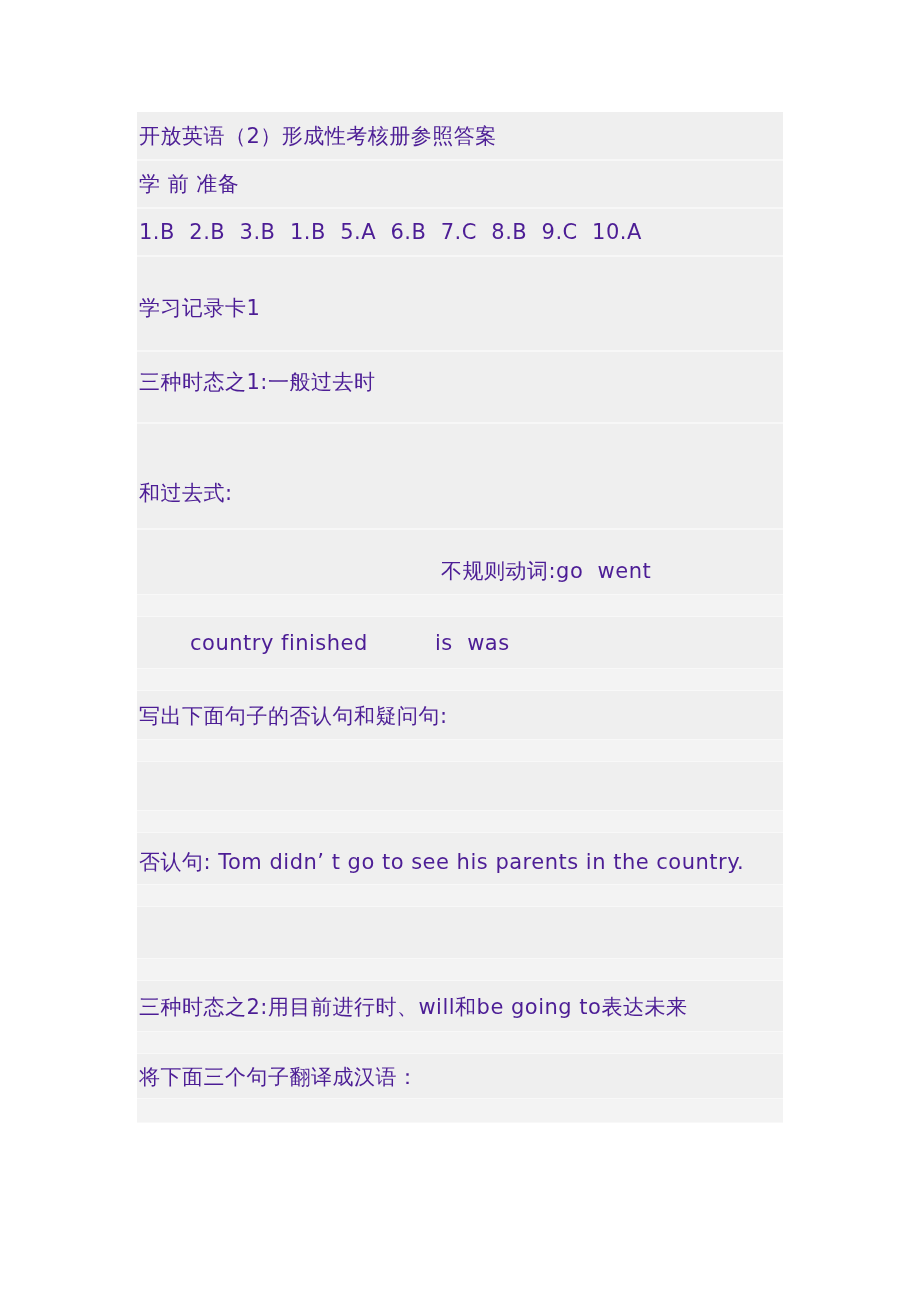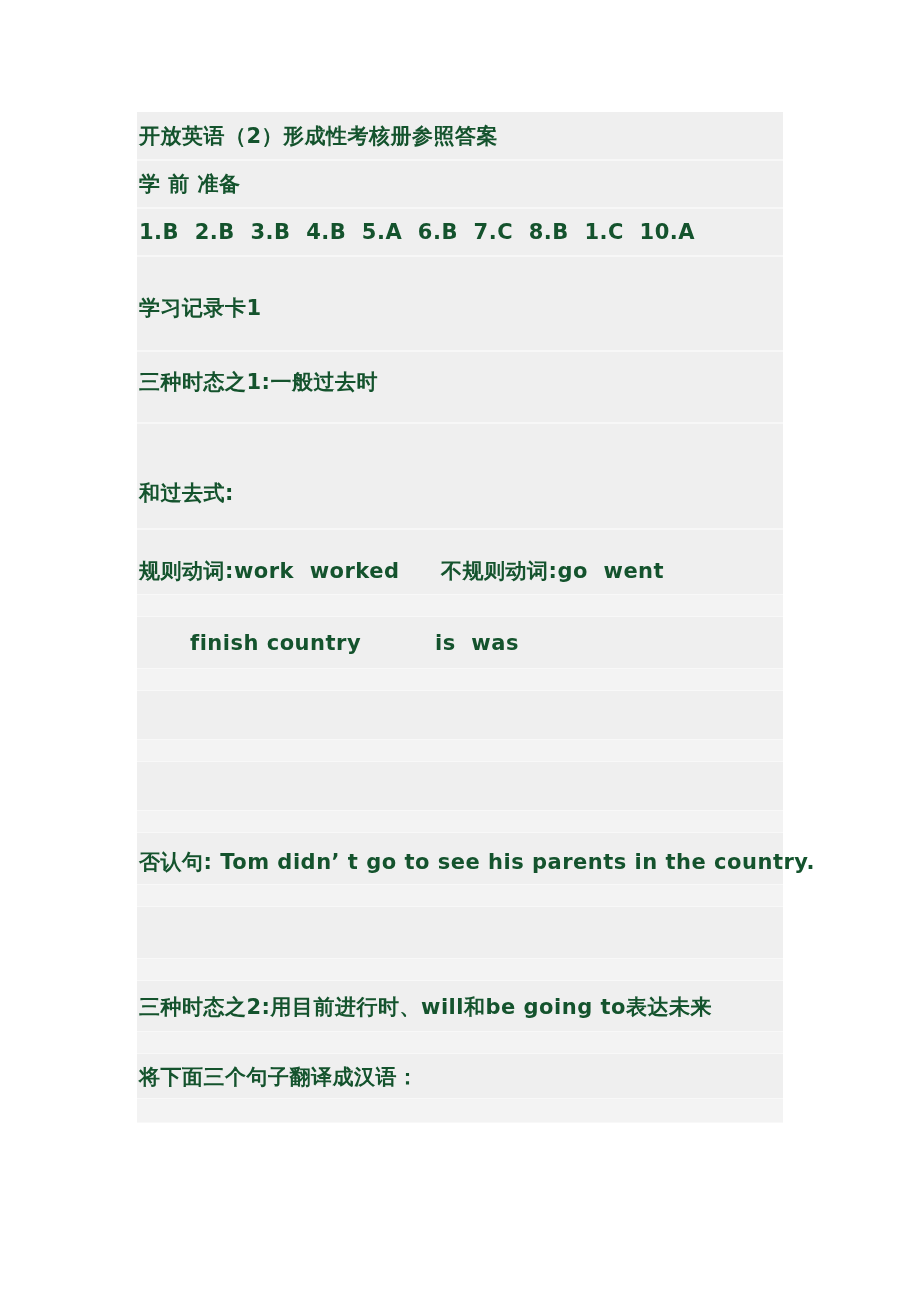--- a/index.html
+++ b/index.html
@@ -22,24 +22,23 @@
     height: 1011px;
     background: #efefef;
   }
   .doc-line {
     position: absolute;
     left: 2px;
     height: 30px;
     line-height: 30px;
     font-size: 21px;
     letter-spacing: 0.5px;
-    color: #14532d;
+    color: #4c1d95;
     white-space: pre;
     z-index: 2;
-    font-weight: bold;
   }
   
   .gap-band {
     position: absolute;
     left: 0;
     width: 100%;
     height: 23px;
     background: #f3f3f3;
     border-top: 1px solid #f8f8f8;
     border-bottom: 1px solid #f8f8f8;
@@ -72,25 +71,25 @@
   <div class="gap-band" style="top:556px"></div>
   <div class="gap-band" style="top:627px"></div>
   <div class="gap-band" style="top:698px"></div>
   <div class="gap-band" style="top:772px"></div>
   <div class="gap-band" style="top:846px"></div>
   <div class="gap-band" style="top:919px"></div>
   <div class="gap-band" style="top:986px; height:25px"></div>
 
   <div class="doc-line" style="top:9px">开放英语（2）形成性考核册参照答案</div>
   <div class="doc-line" style="top:57px">学 前 准备</div>
-  <div class="doc-line" style="top:105px">1.B  2.B  3.B  4.B  5.A  6.B  7.C  8.B  1.C  10.A</div>
+  <div class="doc-line" style="top:105px">1.B  2.B  3.B  1.B  5.A  6.B  7.C  8.B  9.C  10.A</div>
   <div class="doc-line" style="top:181px">学习记录卡1</div>
   <div class="doc-line" style="top:255px">三种时态之1:一般过去时</div>
   <div class="doc-line" style="top:366px">和过去式:</div>
-  <div class="doc-line" style="top:444px">规则动词:work  worked</div>
   <div class="doc-line" style="top:444px; left:304px">不规则动词:go  went</div>
-  <div class="doc-line" style="top:516px; left:53px">finish country</div>
+  <div class="doc-line" style="top:516px; left:53px">country finished</div>
   <div class="doc-line" style="top:516px; left:298px">is  was</div>
+  <div class="doc-line" style="top:589px">写出下面句子的否认句和疑问句:</div>
   <div class="doc-line" style="top:735px">否认句: Tom didn’ t go to see his parents in the country.</div>
   <div class="doc-line" style="top:880px">三种时态之2:用目前进行时、will和be going to表达未来</div>
   <div class="doc-line" style="top:950px">将下面三个句子翻译成汉语：</div>
 
 </div>
 
 </body></html>

